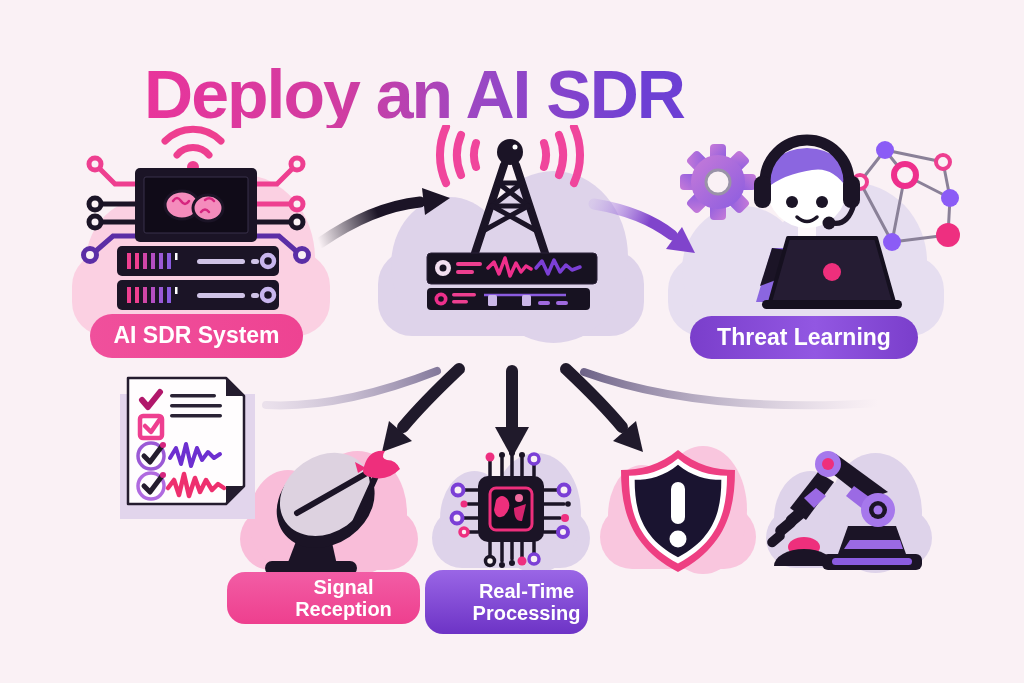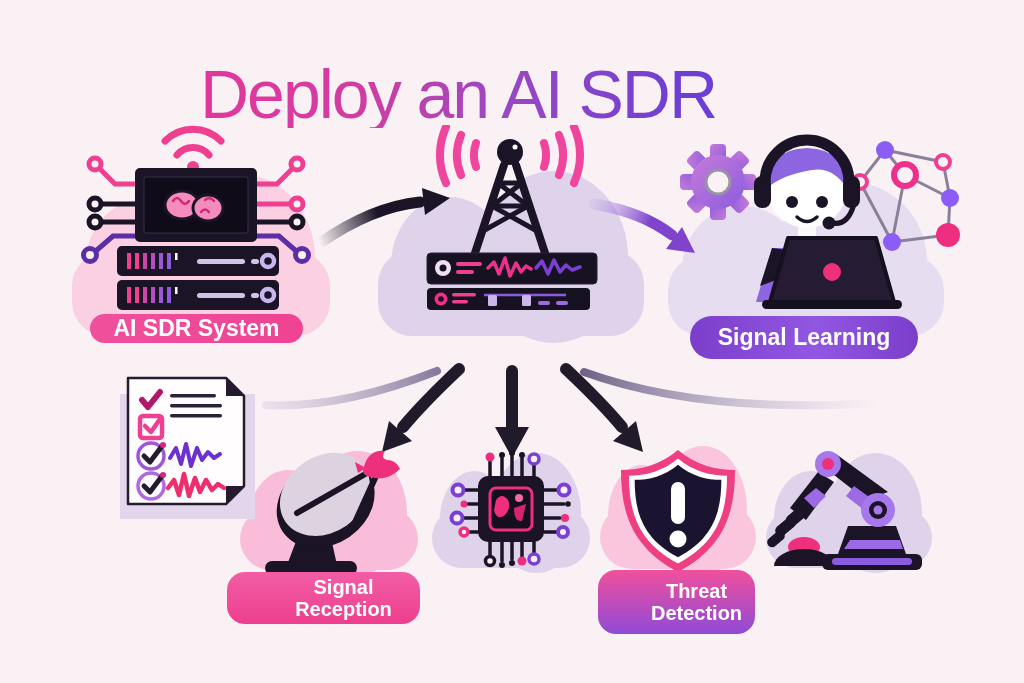--- a/index.html
+++ b/index.html
@@ -5,23 +5,23 @@
   html,body{margin:0;padding:0;}
   #canvas{
     position:relative;width:1024px;height:683px;overflow:hidden;
     background:#faf1f5;
     font-family:"Liberation Sans",sans-serif;
   }
   .abs{position:absolute;}
   
   #title{
     position:absolute;top:14px;left:0;width:828px;text-align:center;
-    font-size:68px;font-weight:400;letter-spacing:-2px;line-height:1.0;
+    font-size:68px;font-weight:700;letter-spacing:-2px;line-height:1.0;
     background:linear-gradient(90deg,#e8359b 18%,#cf3da2 42%,#9a48c4 58%,#6d3fd4 78%);
-    -webkit-background-clip:text;background-clip:text;color:transparent;padding-left:44px;
+    -webkit-background-clip:text;background-clip:text;color:transparent;
   }
   
   .cloud{position:absolute;border-radius:34px;}
   .cloud::before,.cloud::after{content:"";position:absolute;background:inherit;border-radius:50%;}
   .cloud::before{width:44%;height:160%;left:5%;top:-62%;}
   .cloud::after{width:56%;height:200%;right:6%;top:-92%;}
   
   .pill{
     position:absolute;display:flex;align-items:center;justify-content:center;
     color:#fff;font-weight:bold;text-align:center;line-height:1.12;
@@ -409,18 +409,18 @@
       <circle cx="68" cy="16" r="6" fill="#ee2f7c"></circle>
     <path d="M 88,78 L 136,78 L 146,106 L 78,106 Z" fill="#1b1426"></path>
     <path d="M 90,92 L 140,92 L 143,101 L 84,101 Z" fill="#9b6ae4"></path>
     <circle cx="118" cy="62" r="17" fill="#a678ec"></circle>
       <circle cx="118" cy="62" r="9" fill="#1b1426"></circle>
       <circle cx="118" cy="62" r="4.5" fill="#a678ec"></circle>
     <rect x="62" y="106" width="100" height="16" rx="6" fill="#1b1426"></rect>
     <rect x="72" y="110" width="80" height="7" rx="3.5" fill="#8b5ce0"></rect>
   </svg>
 
-  <div id="pill-ai" class="pill pill-top" style="left:90px;top:314px;width:213px;height:29px;">AI SDR System</div>
-  <div id="pill-ml" class="pill pill-top" style="left:690px;top:316px;width:228px;height:43px;">Signal Learning</div>
+  <div id="pill-ai" class="pill pill-top" style="left:90px;top:314px;width:213px;height:44px;">AI SDR System</div>
+  <div id="pill-ml" class="pill pill-top" style="left:690px;top:316px;width:228px;height:43px;">Threat Learning</div>
   <div id="pill-sig" class="pill pill-bot" style="left:227px;top:572px;width:193px;height:52px;">Signal Reception</div>
-  <div id="pill-thr" class="pill pill-bot" style="left:598px;top:570px;width:157px;height:64px;">Threat Detection</div>
+  <div id="pill-rtp" class="pill pill-bot" style="left:425px;top:570px;width:163px;height:64px;">Real-Time Processing</div>
 
 </div>
 
 </body></html>

